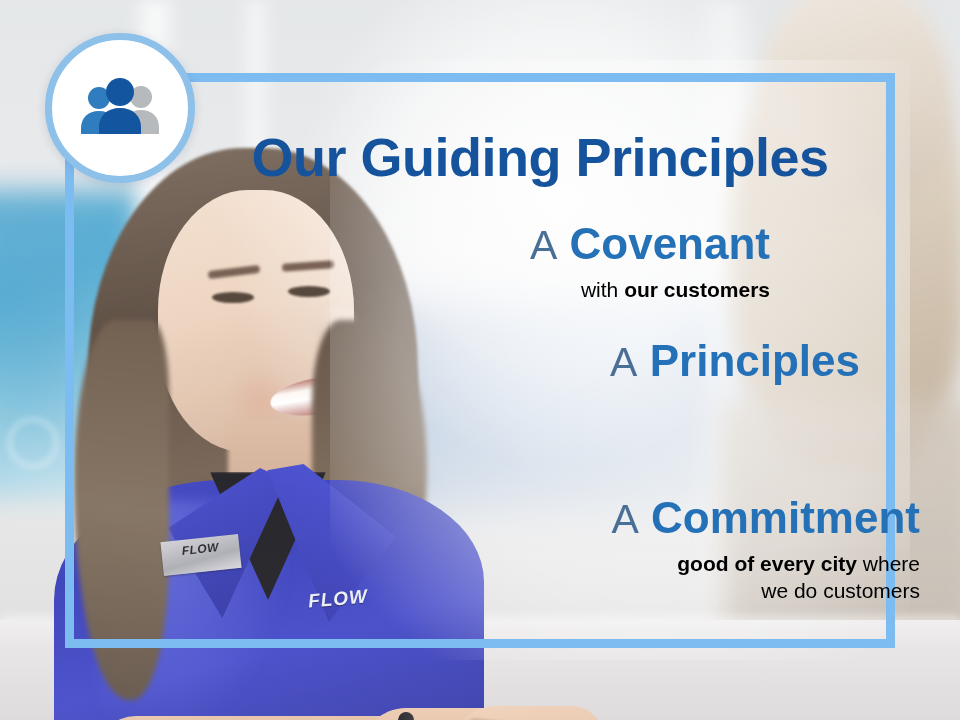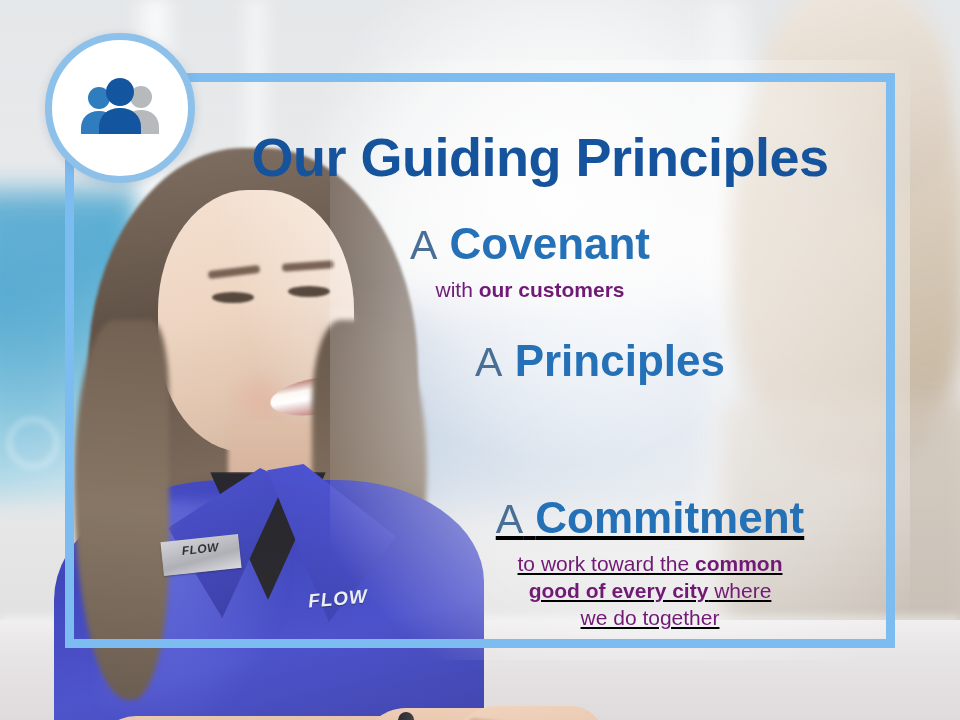--- a/index.html
+++ b/index.html
@@ -242,37 +242,37 @@
 
   .title{
     position:absolute;left:200px;top:95px;width:680px;
     text-align:center;
     font-size:54px;line-height:1;font-weight:bold;
     color:#15539d;
     letter-spacing:-.5px;
     white-space:nowrap;
   }
 
-  .principle{position:absolute;text-align:center;}
+  .principle{position:absolute;text-align:right;}
   .p-head{
     font-size:44px;line-height:1.04;color:#2571b8;white-space:nowrap;
   }
   .p-head .art{font-weight:normal;color:#4a6f96;font-size:41px;}
   .p-head .word{font-weight:bold;}
   .p-sub{
     margin-top:9px;
-    font-size:21px;line-height:1.3;color:#701a75;font-weight:normal;
+    font-size:21px;line-height:1.3;color:#000000;font-weight:normal;
     white-space:nowrap;
   }
   .p-sub b{font-weight:bold;}
 
   
   .pr1{left:290px;top:186px;width:480px;}
   .pr2{left:340px;top:303px;width:520px;}
-  .pr3{left:380px;top:460px;width:540px;text-decoration:underline;}
+  .pr3{left:380px;top:460px;width:540px;}
 </style>
 </head>
 <body>
 
 <div id="stage">
 
   <div class="photo">
     <div class="bg-room"></div>
     <div class="bg-car"></div>
     <div class="bg-vw"></div>
@@ -364,20 +364,19 @@
         <span class="word">Principles</span>
       </div>
     </div>
 
     <div class="principle pr3">
       <div class="p-head">
         <span class="art">A</span>
         <span class="word">Commitment</span>
       </div>
       <div class="p-sub">
-        <div>to work toward the <b>common</b></div>
         <div><b>good of every city</b> where</div>
-        <div>we do together</div>
+        <div>we do customers</div>
       </div>
     </div>
 
   </div>
 </div>
 
 </body></html>

